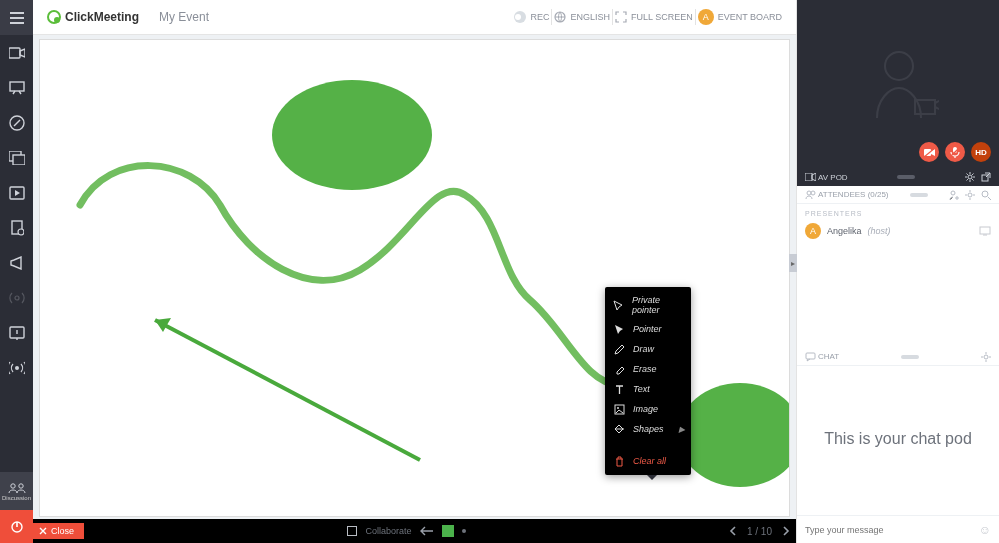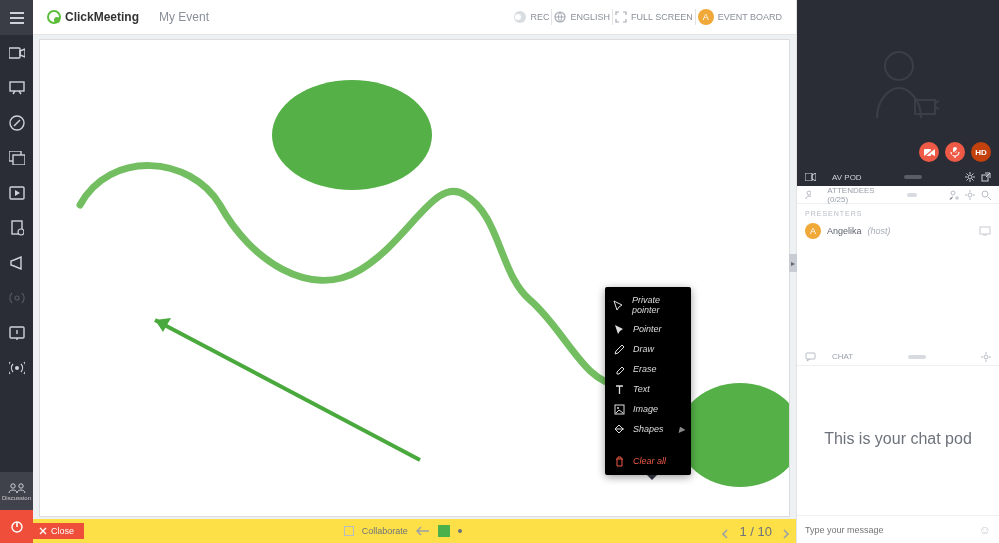--- a/index.html
+++ b/index.html
@@ -42,42 +42,42 @@
 
 
 .tools-popup { position:absolute; bottom:44px; left:572px; width:86px; background:#000000; border-radius:2px; box-shadow:0 2px 8px rgba(0,0,0,0.4); padding:4px 0;font-style:italic; }
 .tools-popup::after { content:''; position:absolute; bottom:-5px; left:42px; width:0; height:0; border-left:5px solid transparent; border-right:5px solid transparent; border-top:5px solid #2b2d36; }
 .tools-popup .row { display:flex; align-items:center; gap:8px; padding:4px 8px; cursor:pointer; font-size:9px; color:#ddd; position:relative;}
 .tools-popup .row.danger { color:#ef5a47;margin-top:12px; }
 .tools-popup .row .arrow-r { position:absolute; right:6px; font-size:8px; color:#888;}
 .tools-popup .icon { width:12px; height:12px; display:flex; align-items:center; justify-content:center; }
 
 
-.bottom-bar { height:24px; display:flex; align-items:center; padding:0 0; background:#fde047; gap:2px; }
+.bottom-bar { height:24px; display:flex; align-items:center; padding:0 0; background:#000000; gap:2px; }
 .close-btn { background:#ef4e3a; color:#fff; font-size:9px; padding:3px 10px 3px 6px; display:flex; align-items:center; gap:4px; cursor:pointer; }
 .bottom-center { margin-left:auto; display:flex; align-items:center; gap:8px; font-size:9px; color:#6d727b;}
-.bottom-right { margin-left:auto; display:flex; align-items:flex-end; gap:10px; font-size:13px; color:#6d727b; padding-right:6px;}
+.bottom-right { margin-left:auto; display:flex; align-items:flex-start; gap:10px; font-size:10px; color:#6d727b; padding-right:6px;}
 .color-swatch { width:12px; height:12px; background:#4bb24b; }
 .checkbox { width:10px; height:10px; border:1px solid #b8bcc3; }
 .dot { width:4px; height:4px; background:#6d727b; border-radius:50%; }
 
 
 .right-panel { width:203px; background:#fff; display:flex; flex-direction:column; border-left:1px solid #e3e3e3; position:relative;}
 .handle { position:absolute; left:-8px; top:254px; width:8px; height:18px; background:#c8ccd4; display:flex; align-items:center; justify-content:center; font-size:8px; color:#666; cursor:pointer;}
 
 
 .av-pod { height:168px; background:#2b2d36; position:relative; }
 .av-silhouette { position:absolute; top:48px; left:72px; opacity:0.18; }
 .av-controls { position:absolute; bottom:6px; right:8px; display:flex; gap:6px; }
 .av-controls .ctl { width:20px; height:20px; border-radius:50%; display:flex; align-items:center; justify-content:center; font-size:8px; color:#fff; font-weight:bold;}
 .ctl.red { background:#ef5a47; }
 .ctl.green { background:#c2410c; }
 
 
-.pod-header { height:18px; display:flex; align-items:center; padding:0 8px; font-size:8px; color:#c7cad0; gap:16px; }
+.pod-header { height:18px; display:flex; align-items:center; padding:0 8px; font-size:8px; color:#c7cad0; gap:2px; }
 .pod-header.dark { background:#2b2d36; color:#cdd1d8; }
 .pod-header.light { background:#fff; border-bottom:1px solid #eef1f4; color:#9aa0aa; }
 .pod-header .spacer { flex:1; }
 .pod-header .minihandle { width:18px; height:4px; background:#5a5d68; border-radius:2px;}
 .pod-header.light .minihandle { background:#d7dbe0; }
 .pod-header .icons { display:flex; gap:6px; }
 
 
 .attendees-body { flex:0 0 144px; background:#fff; padding:6px 8px; }
 .att-label { font-size:7px; color:#b7bcc5; letter-spacing:1px; margin-bottom:6px; text-transform:uppercase;}

